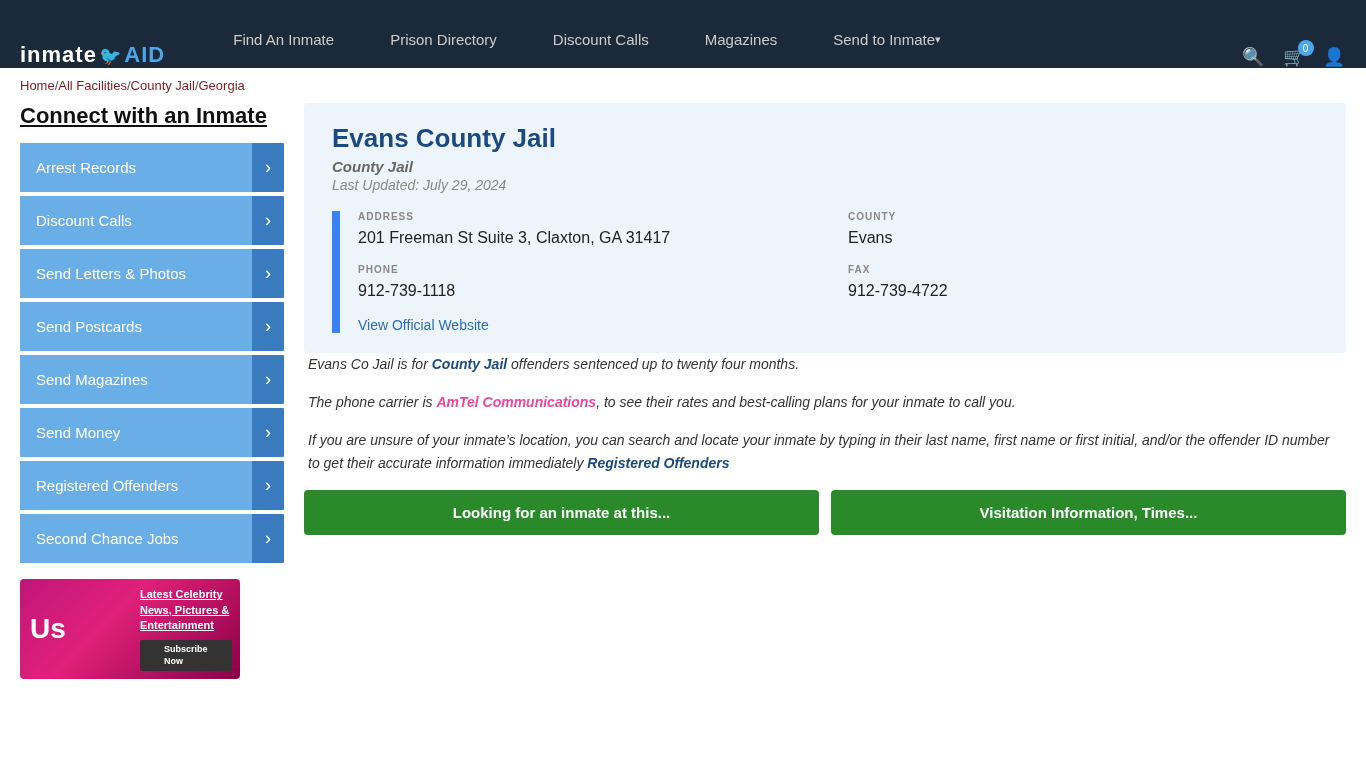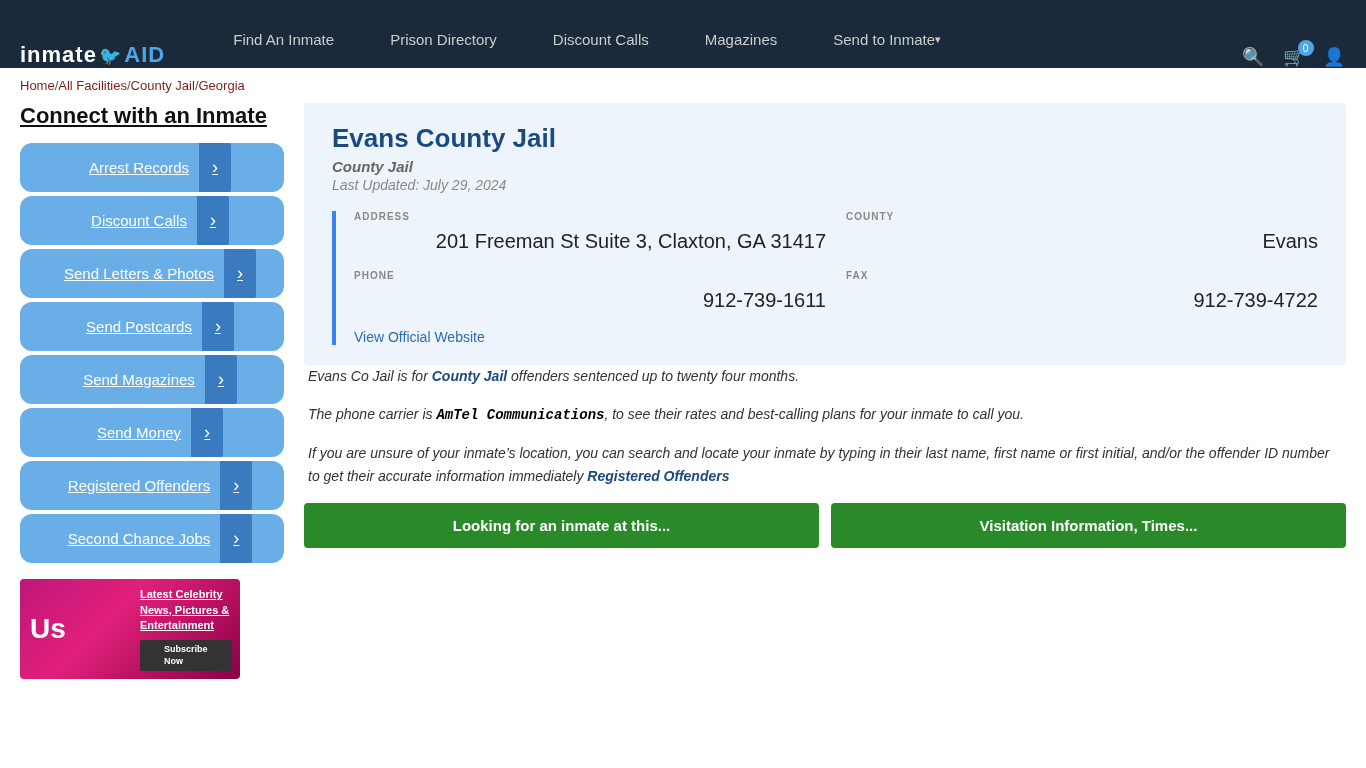--- a/index.html
+++ b/index.html
@@ -118,23 +118,22 @@
     .sidebar-btn {
       background: #6aaee8;
       color: #fff;
       border: none;
       padding: 14px 16px;
       text-align: left;
       font-size: 15px;
       cursor: pointer;
       display: flex;
       align-items: center;
-      justify-content: center;
-      border-radius: 12px;
-      text-decoration: underline;
+      justify-content: space-between;
+      border-radius: 0;
     }
     .sidebar-btn .chevron {
       background: #3a7abf;
       width: 32px;
       height: 100%;
       display: flex;
       align-items: center;
       justify-content: center;
       margin: -14px -16px -14px 10px;
       padding: 14px 10px;
@@ -207,40 +206,39 @@
       font-weight: bold;
       margin-bottom: 2px;
     }
     .facility-updated {
       font-size: 14px;
       color: #888;
       font-style: italic;
       margin-bottom: 18px;
     }
     .facility-info {
-      border-left: 4px solid #3b82f6;
+      border-left: 8px solid #3b82f6;
       padding-left: 18px;
       display: grid;
       grid-template-columns: 1fr 1fr;
       gap: 14px 20px;
     }
     .info-group {}
     .info-label {
       font-size: 10px;
       font-weight: bold;
       color: #888;
       letter-spacing: 1px;
       text-transform: uppercase;
       margin-bottom: 4px;
     }
     .info-value {
-      font-size: 20px;
+      font-size: 16px;
       color: #222;
       line-height: 1.5;
-      text-align: right;
     }
     .info-link {
       color: #2a6db5;
       text-decoration: none;
       font-size: 14px;
     }
     .view-website {
       grid-column: 1 / -1;
     }
 
@@ -260,24 +258,23 @@
       font-weight: bold;
       text-decoration: none;
     }
     .highlight-link {
       color: #d4600a;
       font-weight: bold;
       font-style: italic;
       text-decoration: none;
     }
     .amtel-link {
-      color: #000000;
-      font-weight: bold;
-      text-decoration: none;
-      font-family: Liberation Mono, monospace;
+      color: #ec4899;
+      font-weight: bold;
+      text-decoration: none;
     }
     .registered-link {
       color: #1a4a80;
       font-weight: bold;
       text-decoration: none;
     }
 
     
     .bottom-buttons {
       display: flex;
@@ -387,21 +384,21 @@
         <div class="info-group">
           <div class="info-label">ADDRESS</div>
           <div class="info-value">201 Freeman St Suite 3, Claxton, GA 31417</div>
         </div>
         <div class="info-group">
           <div class="info-label">COUNTY</div>
           <div class="info-value">Evans</div>
         </div>
         <div class="info-group">
           <div class="info-label">PHONE</div>
-          <div class="info-value">912-739-1611</div>
+          <div class="info-value">912-739-1118</div>
         </div>
         <div class="info-group">
           <div class="info-label">FAX</div>
           <div class="info-value">912-739-4722</div>
         </div>
         <div class="info-group view-website">
           <a href="#" class="info-link">View Official Website</a>
         </div>
       </div>
     </div>

